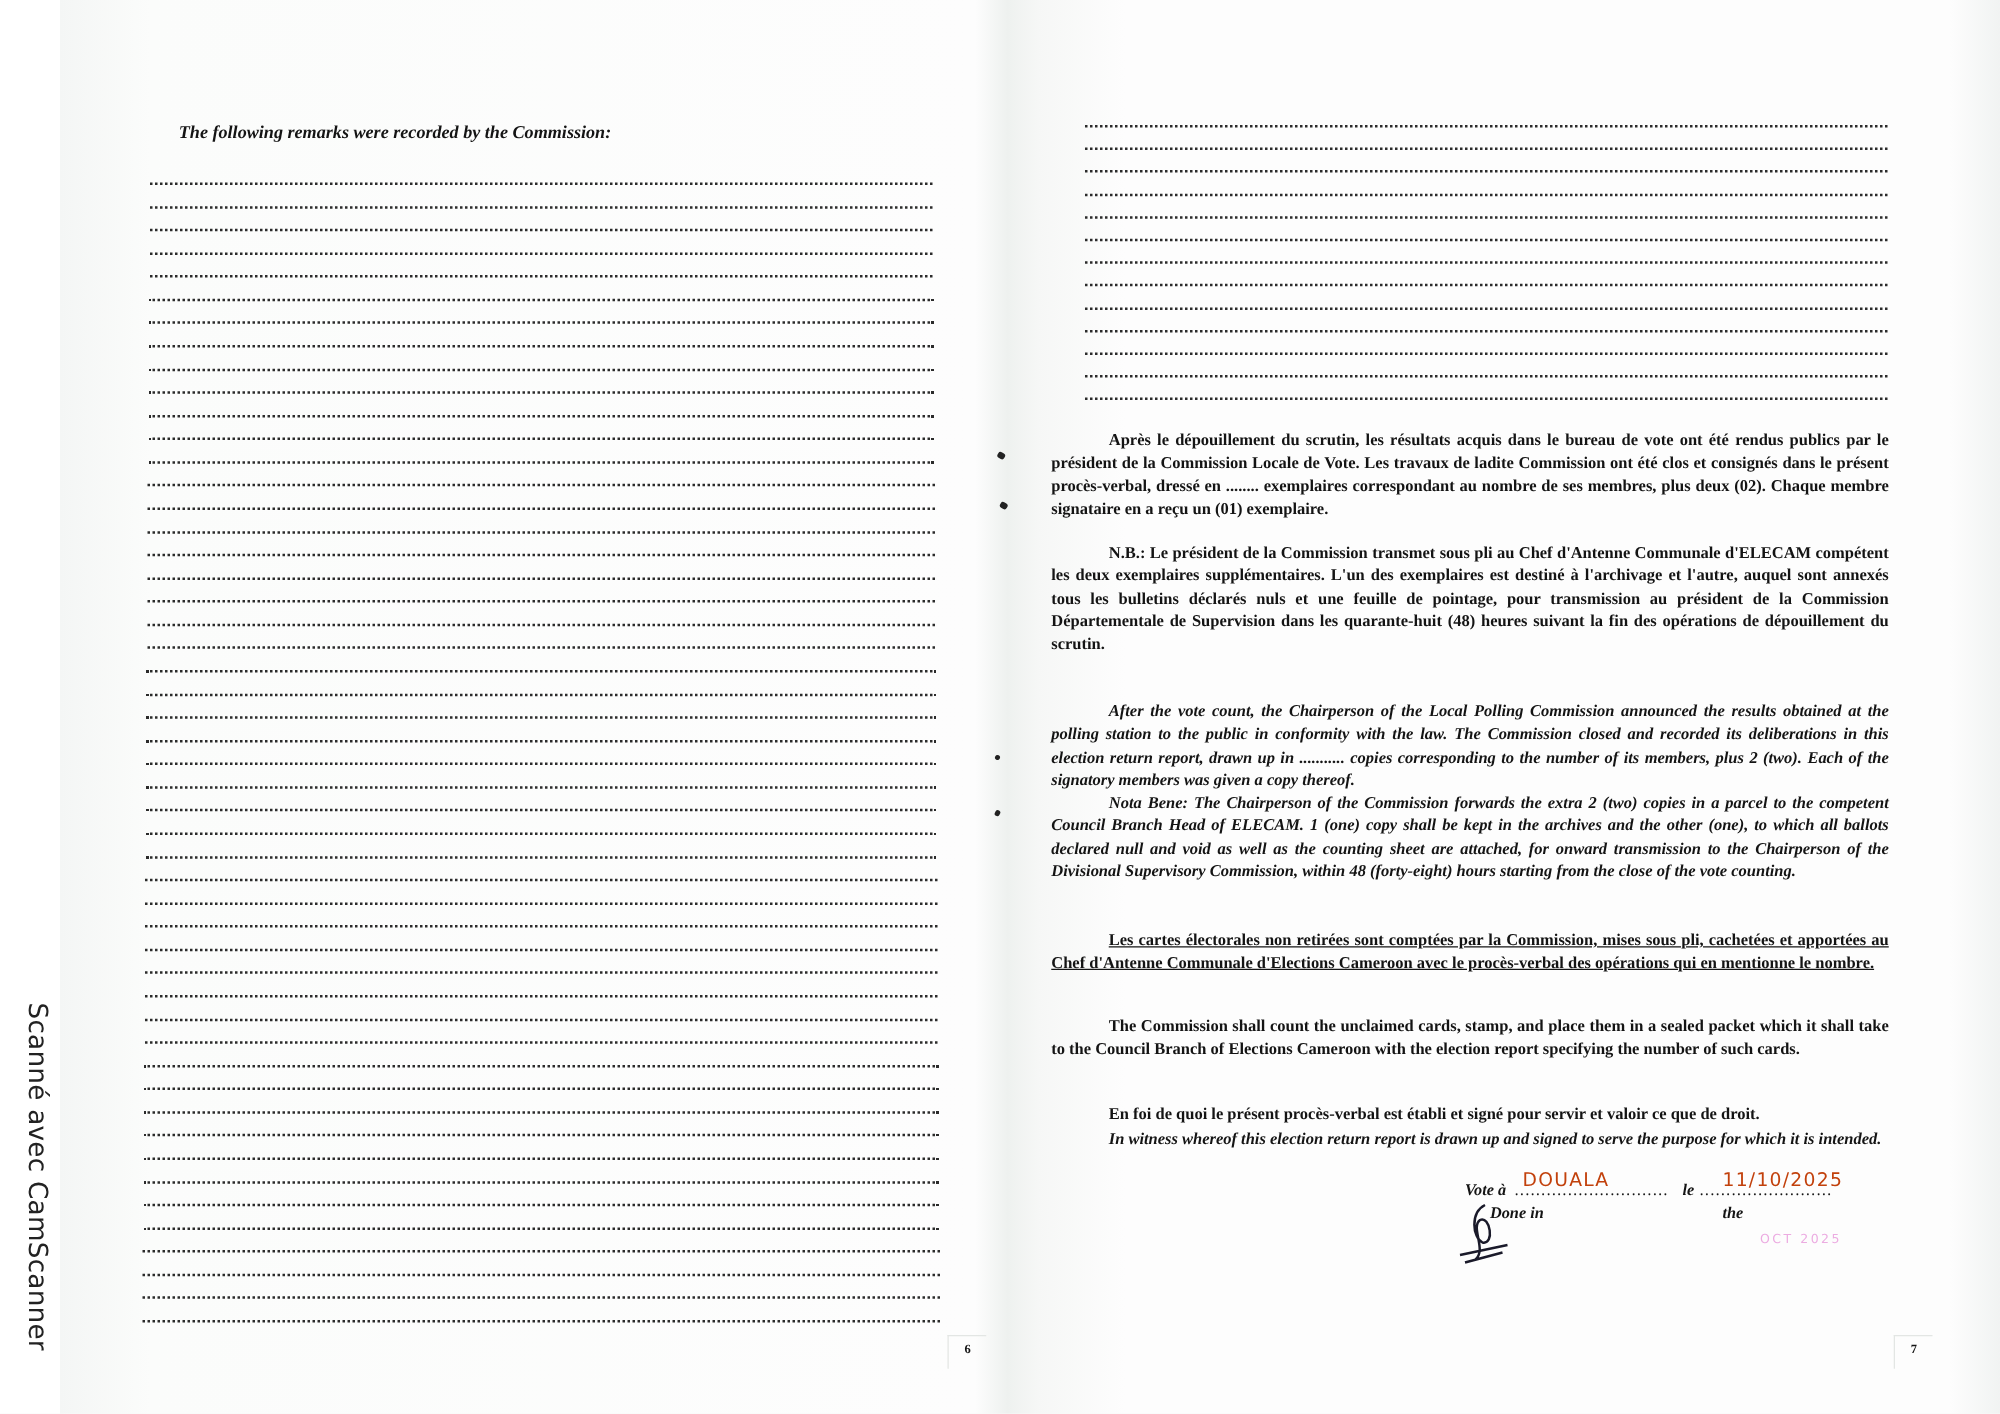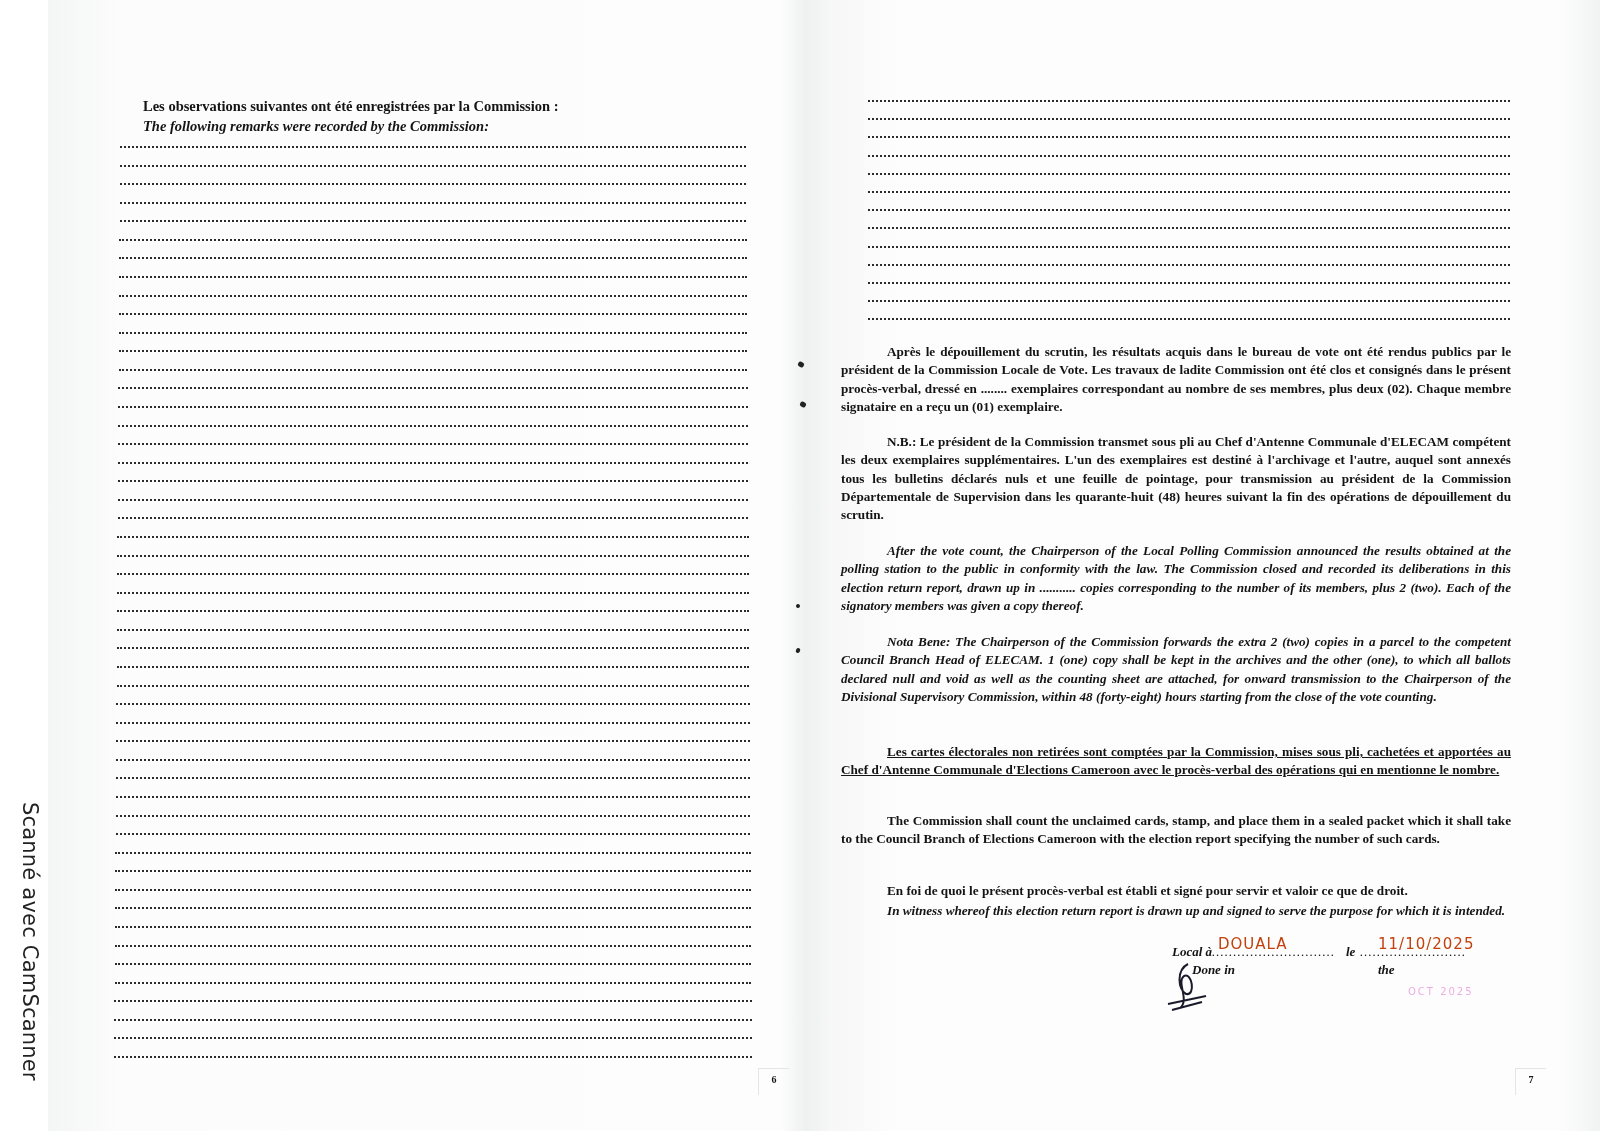--- a/index.html
+++ b/index.html
@@ -62,21 +62,20 @@
 </style>
 </head>
 <body>
 
 <div class="scan-bg"></div>
 
 <div class="watermark">Scanné avec CamScanner</div>
 
 <div class="page page-left">
   <div class="heading">
-    <div class="fr">Les observations suivantes ont été enregistrées par la Commission :</div>
     <div class="en">The following remarks were recorded by the Commission:</div>
   </div>
   <div id="left-lines">
       <div class="dotline" style="top: 146px; left: 72px; width: 626px;"></div>
       <div class="dotline" style="top: 164.571px; left: 71.88px; width: 626.24px;"></div>
       <div class="dotline" style="top: 183.143px; left: 71.76px; width: 626.48px;"></div>
       <div class="dotline" style="top: 201.714px; left: 71.64px; width: 626.72px;"></div>
       <div class="dotline" style="top: 220.286px; left: 71.52px; width: 626.96px;"></div>
       <div class="dotline" style="top: 238.857px; left: 71.4px; width: 627.2px;"></div>
       <div class="dotline" style="top: 257.429px; left: 71.28px; width: 627.44px;"></div>
@@ -150,21 +149,21 @@
   <div class="mark" style="left:-12px; top:648px; width:4px; height:5px;"></div>
 
   <div class="para normalb" style="top:343px;">
     <span class="indent"></span><span>Après le dépouillement du scrutin, les résultats acquis dans le bureau de vote ont été rendus publics par le président de la Commission Locale de Vote. Les travaux de ladite Commission ont été clos et consignés dans le présent procès-verbal, dressé en ........ exemplaires correspondant au nombre de ses membres, plus deux (02). Chaque membre signataire en a reçu un (01) exemplaire.</span>
   </div>
 
   <div class="para normalb" style="top:433px;">
     <span class="indent"></span><span style="font-weight:bold">N.B.:</span> <span>Le président de la Commission transmet sous pli au Chef d'Antenne Communale d'ELECAM compétent les deux exemplaires supplémentaires. L'un des exemplaires est destiné à l'archivage et l'autre, auquel sont annexés tous les bulletins déclarés nuls et une feuille de pointage, pour transmission au président de la Commission Départementale de Supervision dans les quarante-huit (48) heures suivant la fin des opérations de dépouillement du scrutin.</span>
   </div>
 
-  <div class="para it" style="top:542px;">
+  <div class="para it" style="top:560px;">
     <span class="indent"></span><span>After the vote count, the Chairperson of the Local Polling Commission announced the results obtained at the polling station to the public in conformity with the law. The Commission closed and recorded its deliberations in this election return report, drawn up in ........... copies corresponding to the number of its members, plus 2 (two). Each of the signatory members was given a copy thereof.</span>
   </div>
 
   <div class="para it" style="top:633px;">
     <span class="indent"></span><span>Nota Bene:</span> <span>The Chairperson of the Commission forwards the extra 2 (two) copies in a parcel to the competent Council Branch Head of ELECAM. 1 (one) copy shall be kept in the archives and the other (one), to which all ballots declared null and void as well as the counting sheet are attached, for onward transmission to the Chairperson of the Divisional Supervisory Commission, within 48 (forty-eight) hours starting from the close of the vote counting.</span>
   </div>
 
   <div class="para normalb" style="top:743px;text-decoration:underline;">
     <span class="indent"></span><span>Les cartes électorales non retirées sont comptées par la Commission, mises sous pli, cachetées et apportées au Chef d'Antenne Communale d'Elections Cameroon avec le procès-verbal des opérations qui en mentionne le nombre.</span>
   </div>
@@ -174,21 +173,21 @@
   </div>
 
   <div class="para it" style="top:902px;">
     <span class="indent"></span><span>In witness whereof this election return report is drawn up and signed to serve the purpose for which it is intended.</span>
   </div>
 
   <div class="para normalb" style="top:882px;">
     <span class="indent"></span><span>En foi de quoi le présent procès-verbal est établi et signé pour servir et valoir ce que de droit.</span>
   </div>
 
-  <div class="fait" style="left:364px; top:944px;">Local à</div>
+  <div class="fait" style="left:364px; top:944px;">Vote à</div>
   <div class="fait" style="left:404px; top:944px; letter-spacing:1px; font-weight:normal;">.............................</div>
   <div class="hand" style="left:410px; top:935px;">DOUALA</div>
   <div class="fait" style="left:538px; top:944px;">le</div>
   <div class="fait" style="left:552px; top:944px; letter-spacing:1px; font-weight:normal;">.........................</div>
   <div class="hand" style="left:570px; top:935px;">11/10/2025</div>
   <div class="fait" style="left:384px; top:962px;">Done in</div>
   <div class="fait" style="left:558px; top:962px;margin-left:12px;">the</div>
 
   <svg style="position:absolute; left:358px; top:960px;" width="50" height="55">
     <path d="M22 4 C10 10, 12 30, 20 34 C30 36, 26 12, 18 16 C10 22, 24 40, 14 48 M2 44 L40 36 M6 50 L36 42" stroke="#1a1a2a" stroke-width="2" fill="none"></path>

